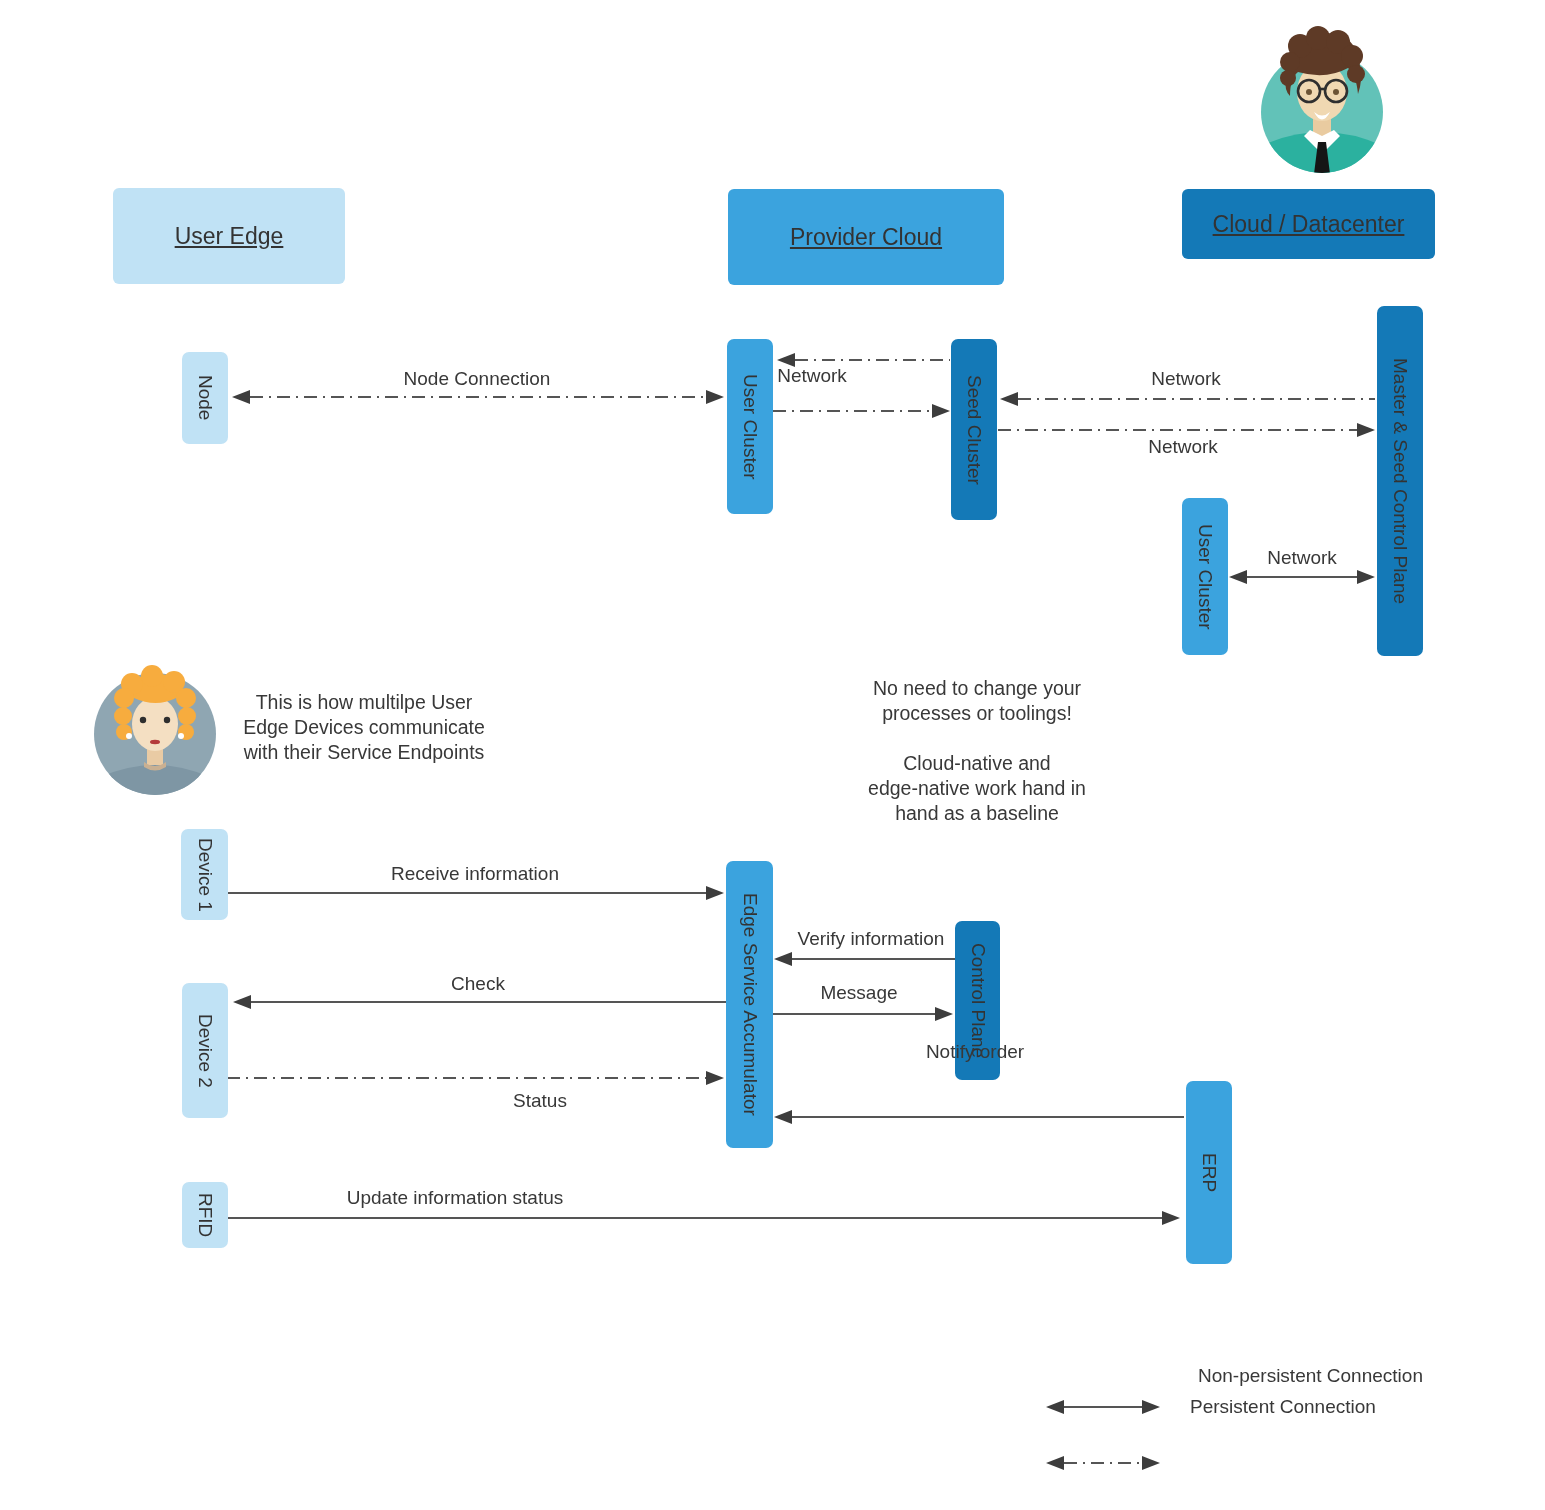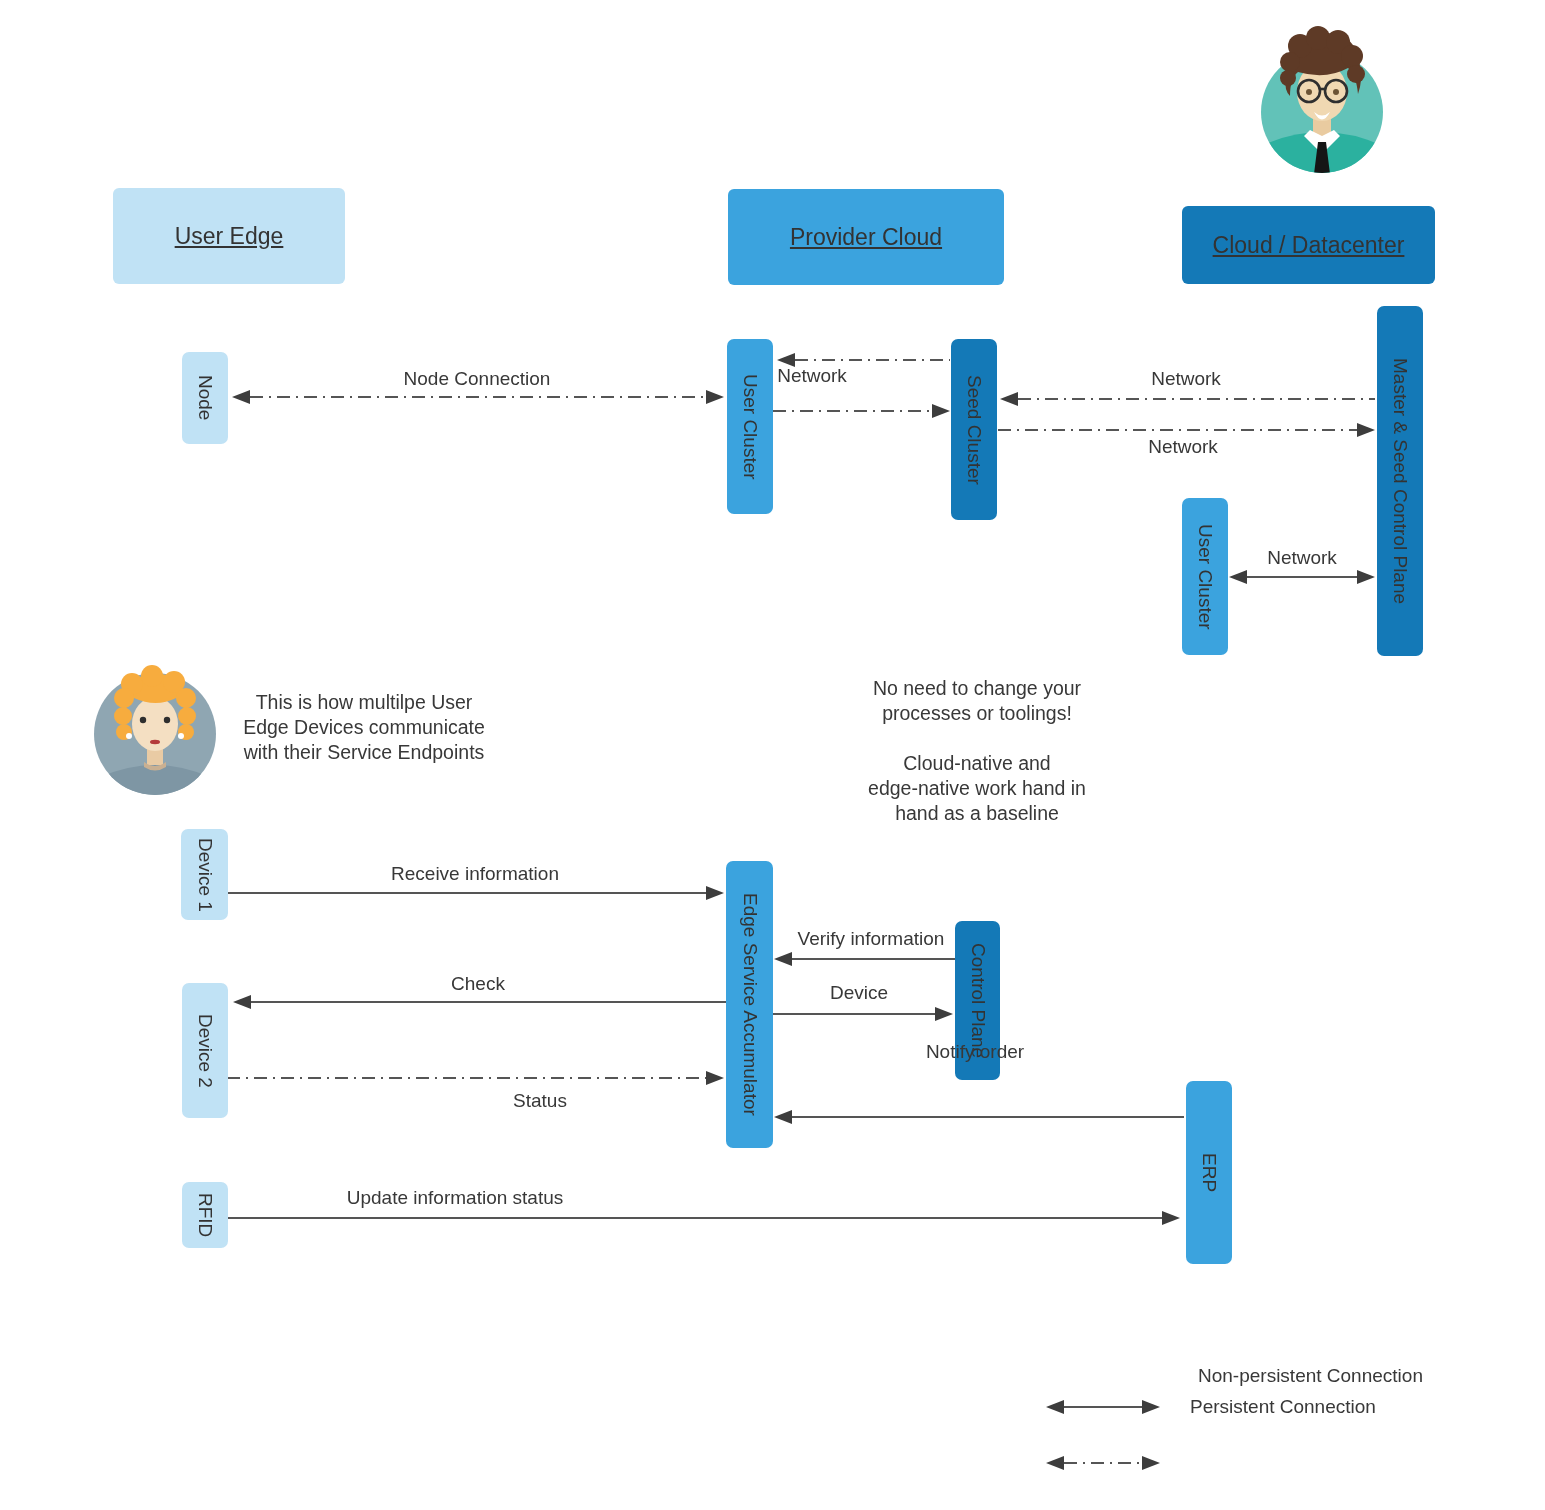--- a/index.html
+++ b/index.html
@@ -120,21 +120,21 @@
       <polygon class="ah" points="1160,1463 1142,1456 1142,1470"></polygon>
     </g>
   </svg>
 
   <div class="hdr light" style="left:113px;top:188px;width:232px;height:96px;">
       <span>User Edge</span>
     </div>
   <div class="hdr mid" style="left:728px;top:189px;width:276px;height:96px;">
       <span>Provider Cloud</span>
     </div>
-  <div class="hdr dark" style="left:1182px;top:206px;width:253px;height:78px;">
+  <div class="hdr dark" style="left:1182px;top:189px;width:253px;height:70px;">
       <span>Cloud / Datacenter</span>
     </div>
 
   <div class="bar light" style="left:182px;top:352px;width:46px;height:92px;">
       <span>Node</span>
     </div>
   <div class="bar mid" style="left:727px;top:339px;width:46px;height:175px;">
       <span>User Cluster</span>
     </div>
   <div class="bar dark" style="left:951px;top:339px;width:46px;height:181px;">
@@ -246,21 +246,21 @@
   <div class="bar mid" style="left:1186px;top:1081px;width:46px;height:183px;">
       <span>ERP</span>
     </div>
   <div class="bar light" style="left:182px;top:1182px;width:46px;height:66px;">
       <span>RFID</span>
     </div>
 
   <div class="lbl" style="left:475px;top:874px;">Receive information</div>
   <div class="lbl" style="left:871px;top:939px;">Verify information</div>
   <div class="lbl" style="left:478px;top:984px;">Check</div>
-  <div class="lbl" style="left:859px;top:993px;">Device</div>
+  <div class="lbl" style="left:859px;top:993px;">Message</div>
   <div class="lbl inline" style="left:540px;top:1078px;margin-top:23px;">Status</div>
   <div class="lbl" style="left:975px;top:1052px;">Notify order</div>
   <div class="lbl" style="left:455px;top:1198px;">Update information status</div>
 
   <div class="lbl leftalign" style="left:1190px;top:1407px;">Persistent Connection</div>
   <div class="lbl leftalign" style="left:1198px;top:1376px;">Non-persistent Connection</div>
 
 </div>
 
 </body></html>

